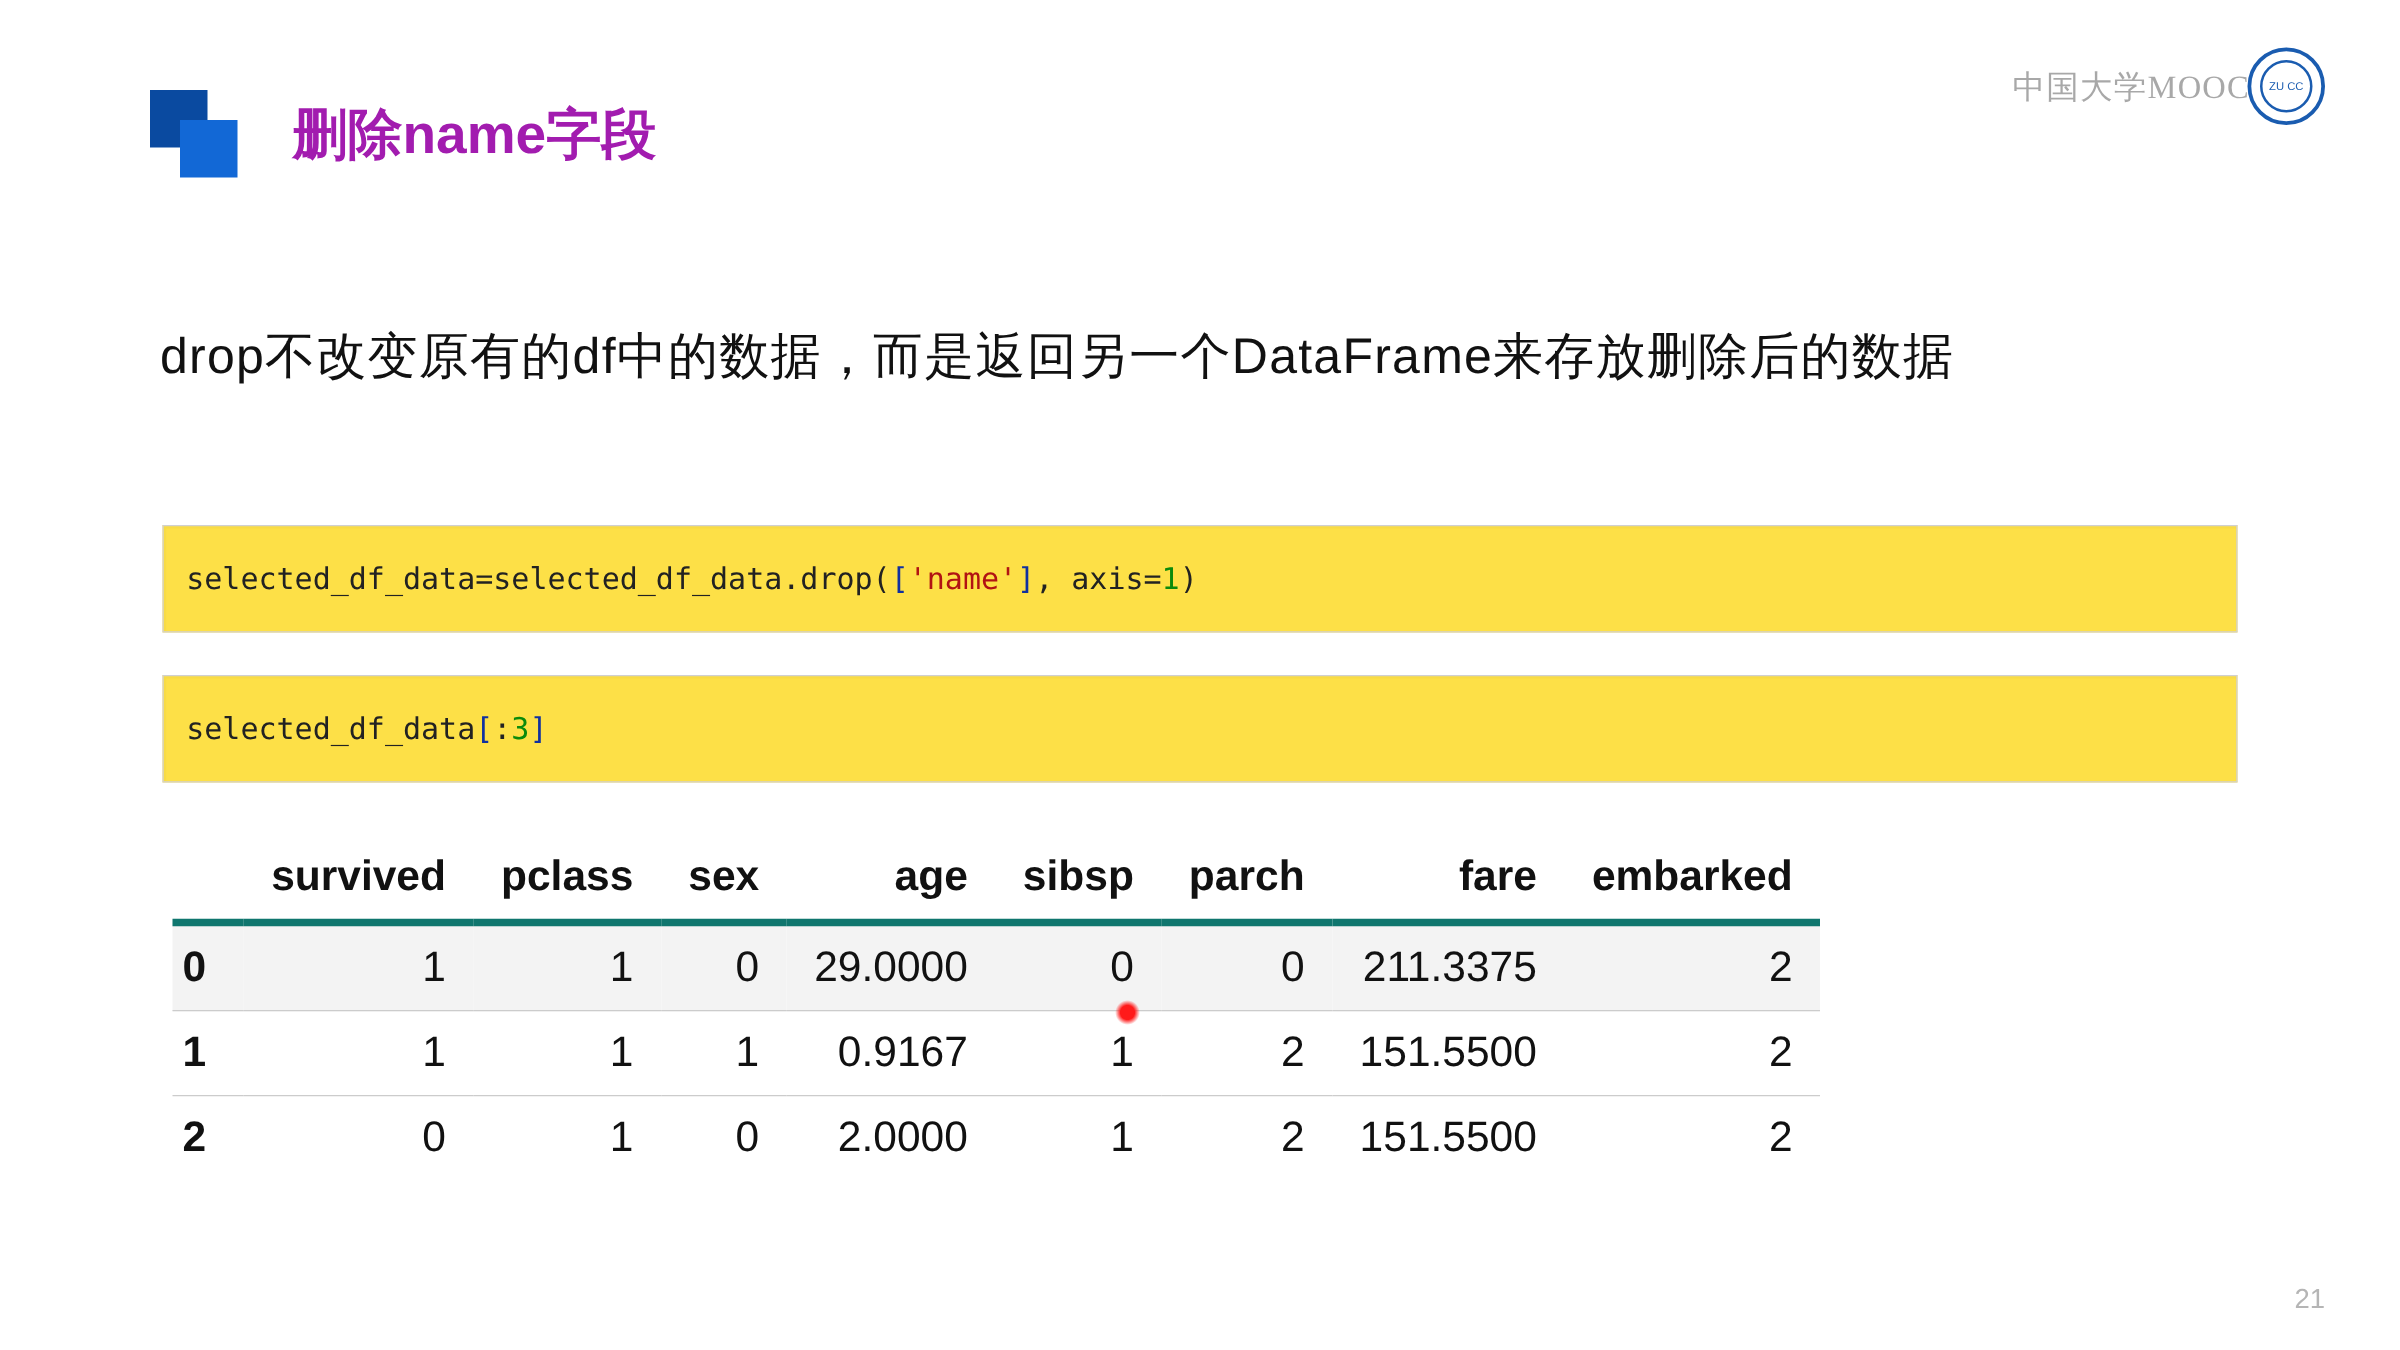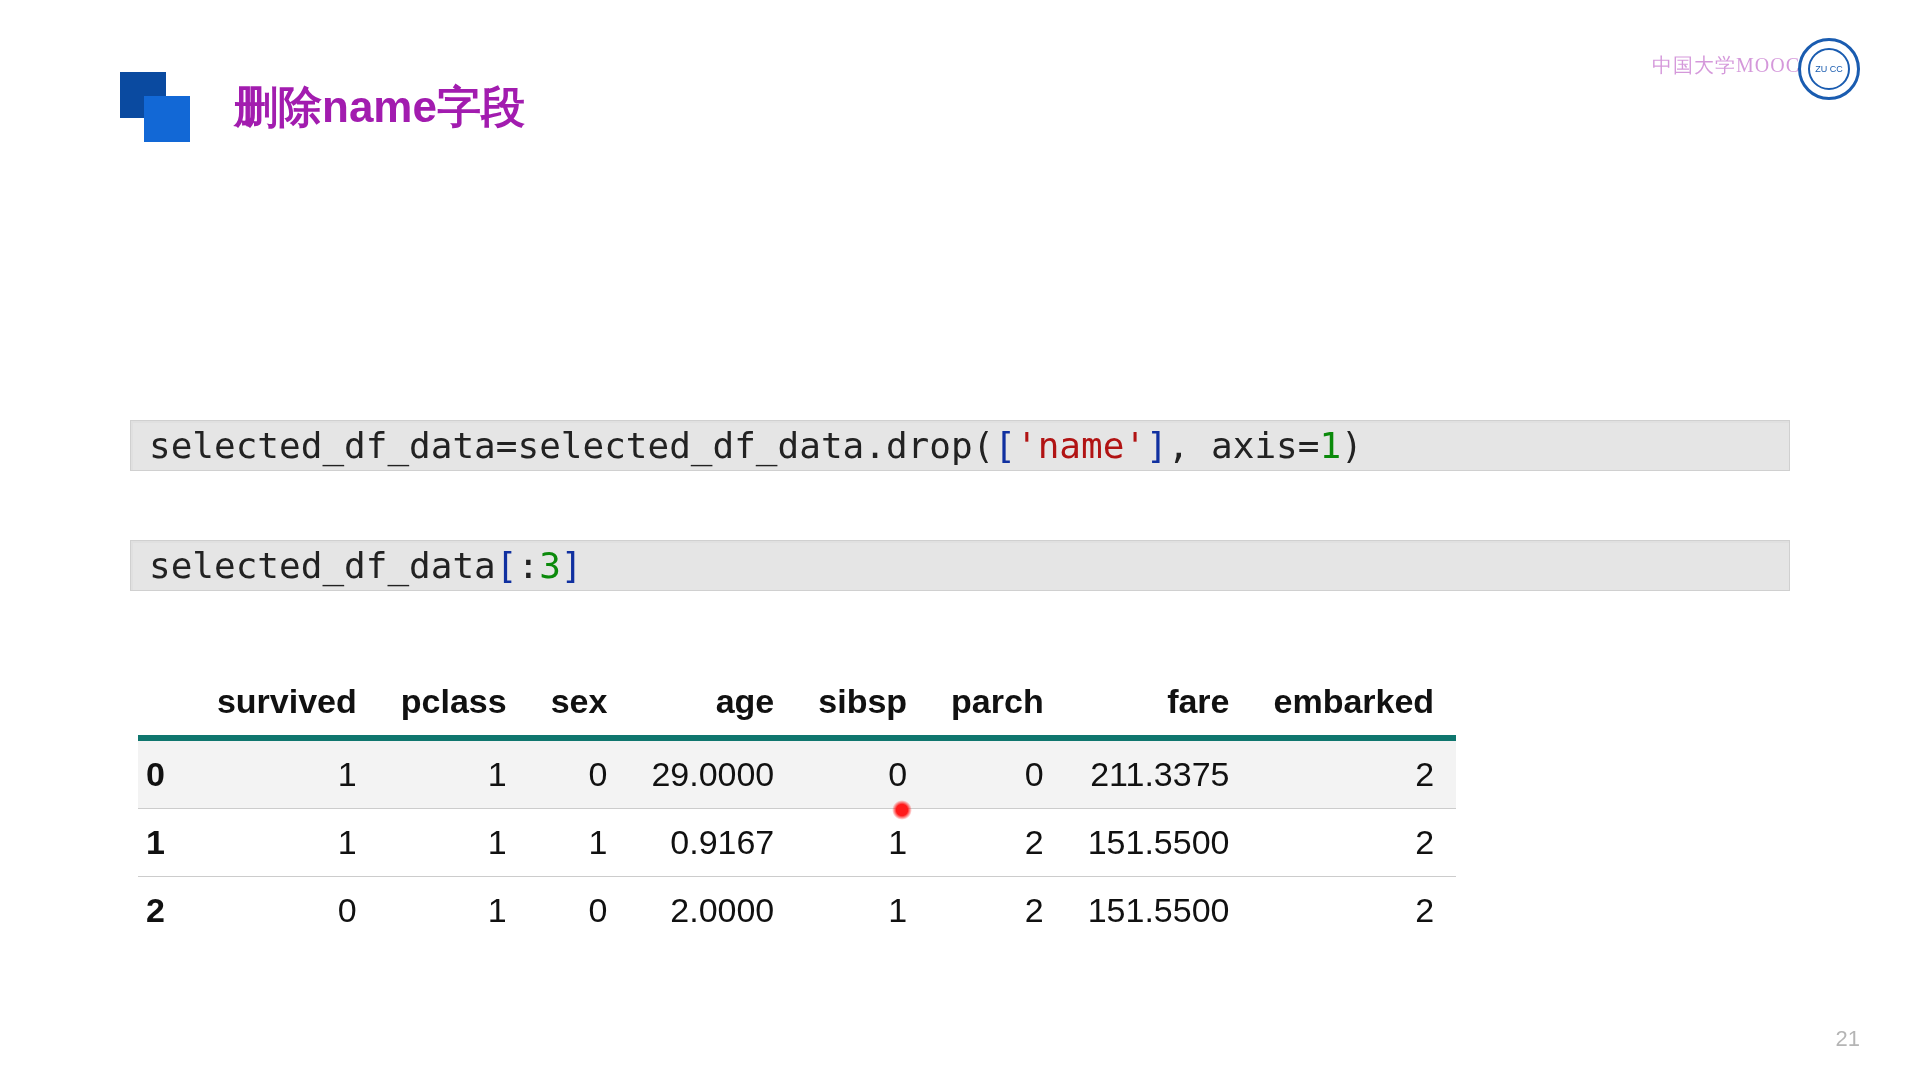--- a/index.html
+++ b/index.html
@@ -6,34 +6,34 @@
   html, body { width: 1920px; height: 1080px; background: #fff; font-family: "Microsoft YaHei", "PingFang SC", sans-serif; position: relative; overflow: hidden; }
 
   
   .logo-area { position: absolute; top: 38px; right: 60px; display: flex; align-items: center; gap: 24px; }
   .seal { width: 62px; height: 62px; border: 3px solid #1a5cb0; border-radius: 50%; position: relative; display:flex; align-items:center; justify-content:center; }
   .seal:before { content:""; position:absolute; width:38px; height:38px; border:2px solid #1a5cb0; border-radius:50%; }
   .seal-inner { font-size:9px; color:#1a5cb0; text-align:center; line-height:1; }
   .logo-text { display:flex; flex-direction:column; }
   .logo-cn { font-family: "STKaiti","KaiTi",serif; font-size: 32px; color:#1a5cb0; letter-spacing:2px; font-weight:500; }
   .logo-en { font-size: 13px; color:#1a5cb0; letter-spacing:0.5px; margin-top:2px; }
-  .watermark { position:absolute; top:52px; right:120px; font-size:20px; color:#a21caf; opacity:.45; z-index:5; font-family:"Microsoft YaHei"; letter-spacing:1px; }
+  .watermark { position:absolute; top:52px; right:120px; font-size:26px; color:#404040; opacity:.45; z-index:5; font-family:"Microsoft YaHei"; letter-spacing:1px; }
 
   
   .title-block { position:absolute; top:72px; left:120px; display:flex; align-items:center; gap:44px; }
   .bullet { position:relative; width:70px; height:70px; }
   .bullet .sq1 { position:absolute; top:0; left:0; width:46px; height:46px; background:#0a4aa0; }
   .bullet .sq2 { position:absolute; top:24px; left:24px; width:46px; height:46px; background:#1268d6; }
   .title-text { font-size:44px; font-weight:700; color:#a21caf; }
 
   
   .body-text { position:absolute; top:248px; left:128px; font-size:40px; color:#111; line-height:1.85; letter-spacing:1px; }
 
   
-  .cell { position:absolute; left:130px; right:130px; border:1px solid #d0d0d0; background:#e5e5e5; padding:4px 18px; font-family: "DejaVu Sans Mono","Courier New",monospace; font-size:36px; color:#222; box-shadow: inset 2px 2px 0 rgba(0,0,0,.02); }
+  .cell { position:absolute; left:130px; right:130px; border:1px solid #d0d0d0; background:#fde047; padding:28px 18px; font-family: "DejaVu Sans Mono","Courier New",monospace; font-size:24px; color:#222; box-shadow: inset 2px 2px 0 rgba(0,0,0,.02); }
   .cell1 { top:420px; }
   .cell2 { top:540px; }
   .tok-str { color:#b11313; }
   .tok-num { color:#0b8a0b; }
   .tok-paren-blue { color:#1030a0; }
 
   
   .tbl-wrap { position:absolute; top:668px; left:138px; }
   table { border-collapse:collapse; font-family:"Helvetica Neue",Arial,sans-serif; font-size:34px; color:#111; }
   th, td { padding:14px 22px; text-align:right; }
@@ -64,20 +64,21 @@
 
 <div class="title-block">
   <div class="bullet">
     <div class="sq1"></div>
       <div class="sq2"></div>
   </div>
   <div class="title-text">删除name字段</div>
 </div>
 
 <div class="body-text">
+  <div>drop不改变原有的df中的数据，而是返回另一个DataFrame来存放删除后的数据</div>
 </div>
 
 <div class="cell cell1">
   <span>selected_df_data=selected_df_data.drop(</span><span class="tok-paren-blue">[</span><span class="tok-str">'name'</span><span class="tok-paren-blue">]</span><span>, axis=</span><span class="tok-num">1</span><span>)</span>
 </div>
 
 <div class="cell cell2">
   <span>selected_df_data</span><span class="tok-paren-blue">[</span><span>:</span><span class="tok-num">3</span><span class="tok-paren-blue">]</span>
 </div>
 

